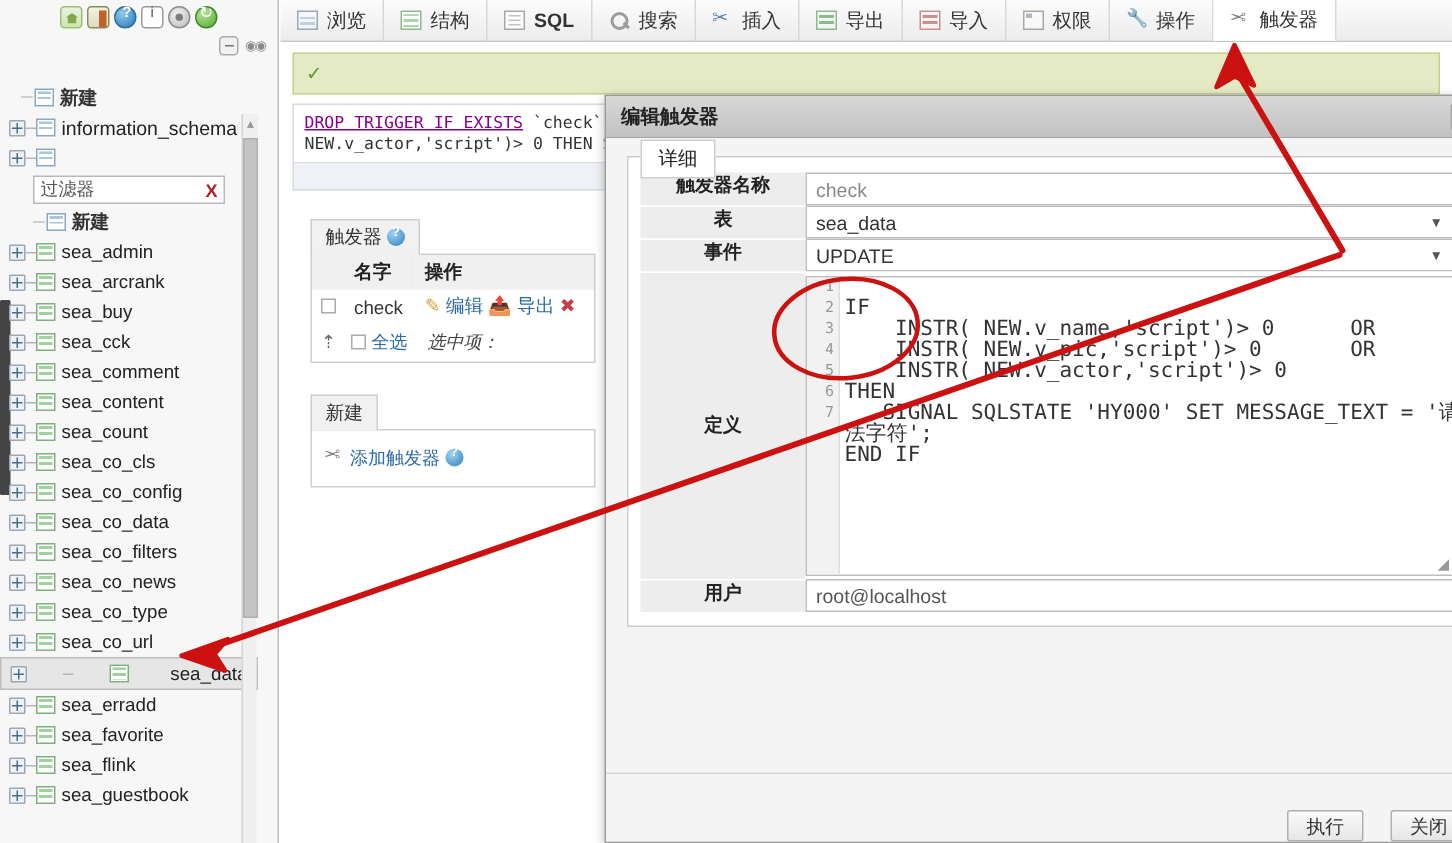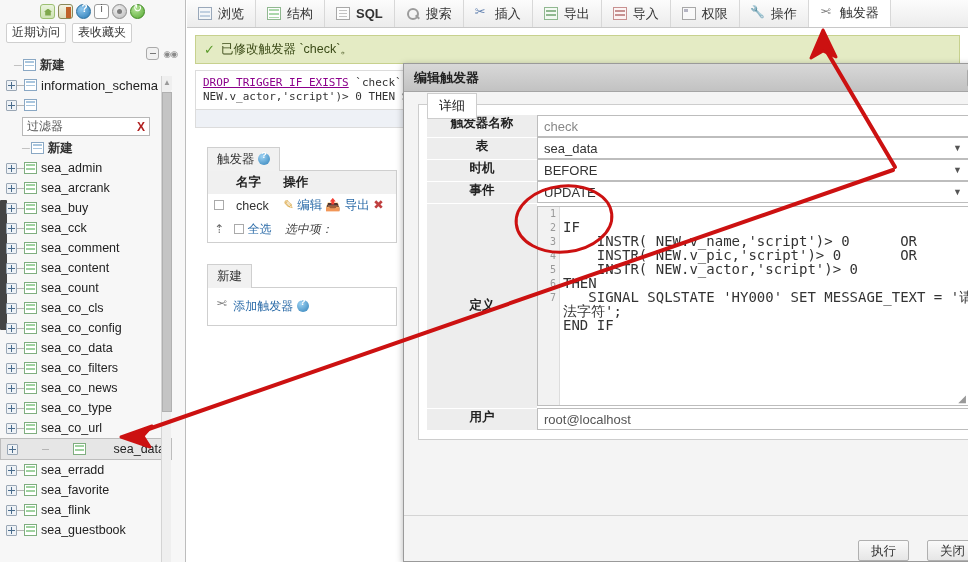--- a/index.html
+++ b/index.html
@@ -207,24 +207,20 @@
 
   <div class="side-iconbar">
     <span class="sicon home"></span>
     <span class="sicon doc"></span>
     <span class="sicon help"></span>
     <span class="sicon info"></span>
     <span class="sicon gear"></span>
     <span class="sicon refresh"></span>
   </div>
 
-  <div class="side-tabs">
-    <span class="side-tab">近期访问</span>
-    <span class="side-tab">表收藏夹</span>
-  </div>
 
   <div class="side-collapse">
     <span class="minus-box"></span>
     <span class="eye">◉◉</span>
   </div>
 
   <div class="side-vbar"></div>
 
   <div class="tree">
 
@@ -424,21 +420,20 @@
       <span>操作</span>
       </div>
     <div class="navtab active">
       <span class="ni trig"></span>
       <span>触发器</span>
       </div>
   </div>
 
   <div class="flash">
     <span class="chk">✓</span>
-    <span>已修改触发器 `check`。</span>
   </div>
 
   <div class="sqlbox"><span class="kw">DROP TRIGGER IF EXISTS</span> <span class="tick">`check`</span>
 <span>NEW.v_actor,'script')&gt; 0 THEN S</span></div>
   <div class="sqlfoot"></div>
 
   <div style="margin:18px 8px 0 20px; width:190px;">
     <span class="panel-tab">
       <span>触发器</span>
       <span class="bluebadge"></span>
@@ -503,29 +498,20 @@
           <td class="lab">触发器名称</td>
           <td class="val">
             <div class="inp grey">check</div>
           </td>
         </tr>
         <tr>
           <td class="lab">表</td>
           <td class="val">
             <div class="sel">
               <span>sea_data</span>
-              <span class="caret">▼</span>
-            </div>
-          </td>
-        </tr>
-        <tr>
-          <td class="lab">时机</td>
-          <td class="val">
-            <div class="sel">
-              <span>BEFORE</span>
               <span class="caret">▼</span>
             </div>
           </td>
         </tr>
         <tr>
           <td class="lab">事件</td>
           <td class="val">
             <div class="sel">
               <span>UPDATE</span>
               <span class="caret">▼</span>

